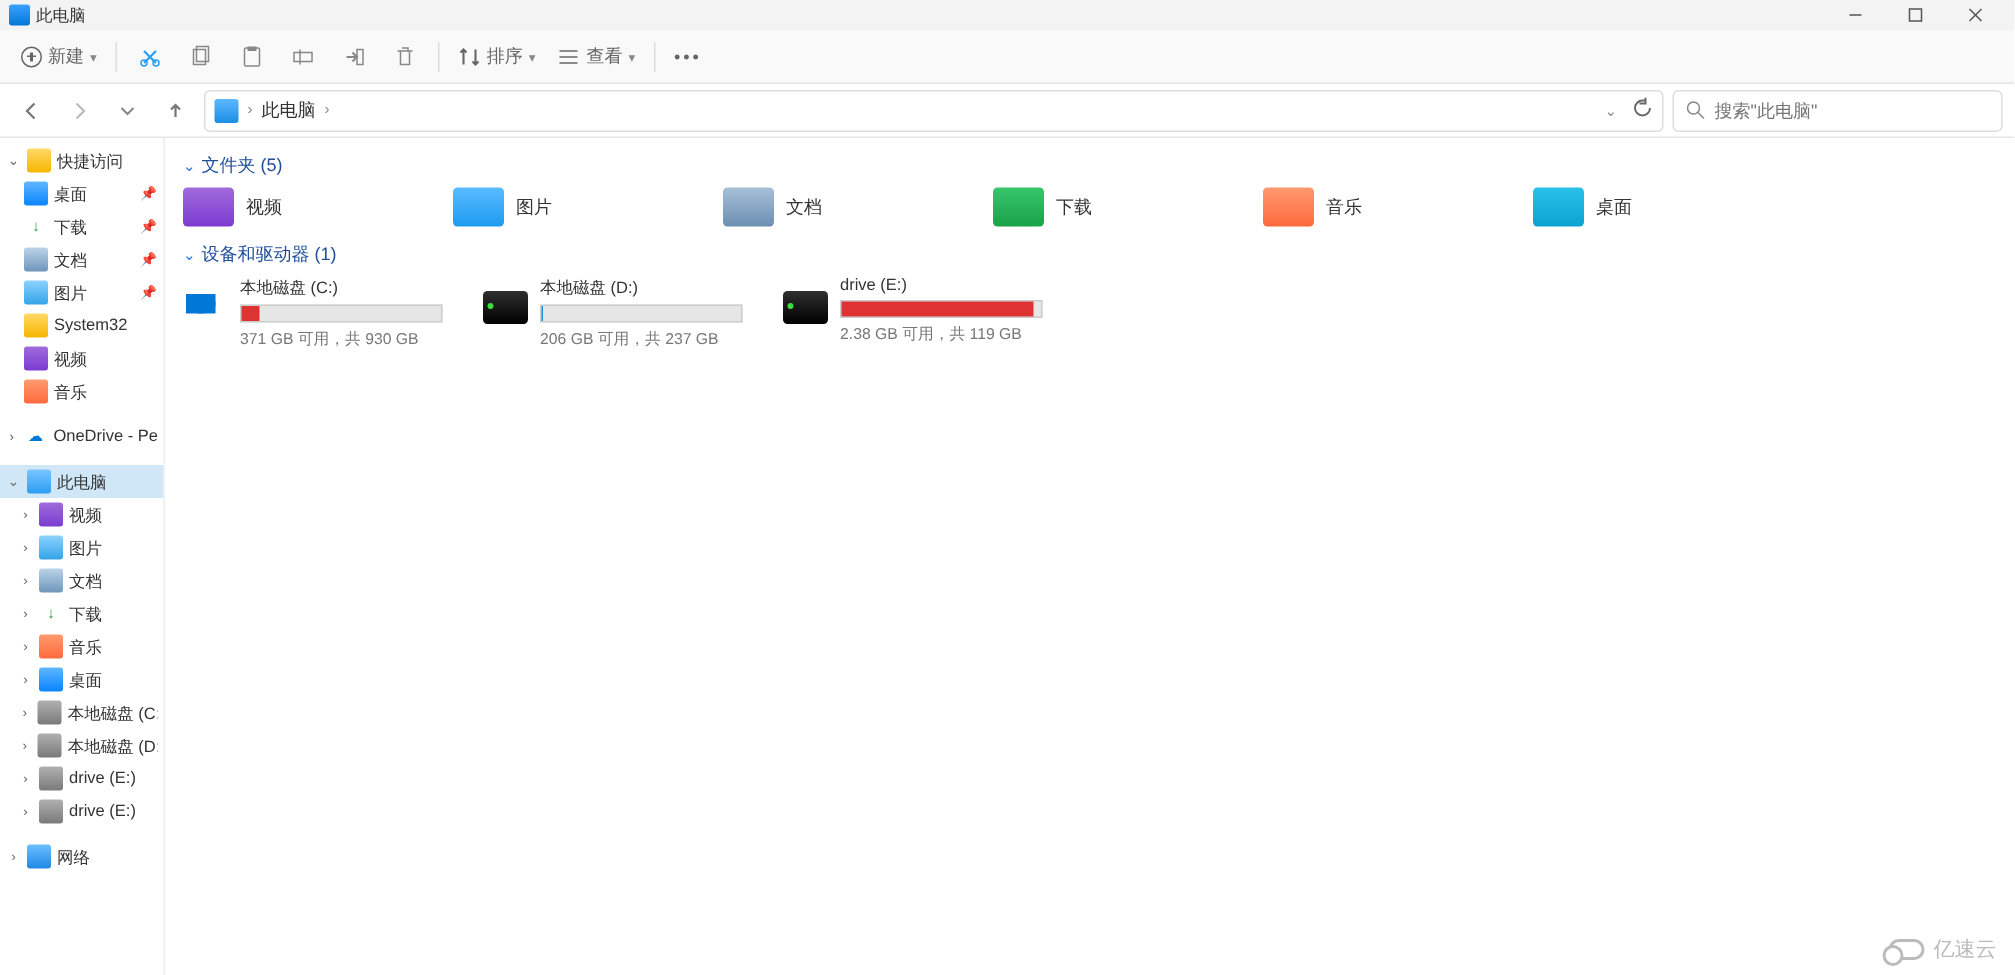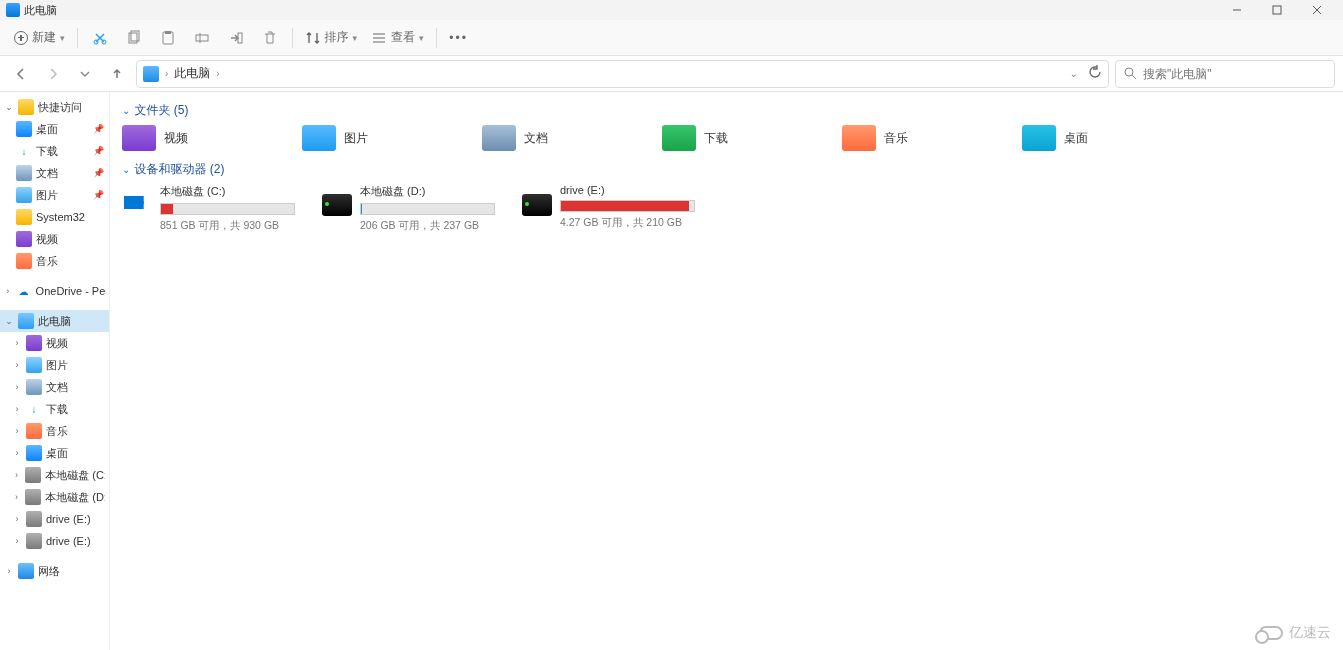--- a/index.html
+++ b/index.html
@@ -379,51 +379,51 @@
     <div class="fname">音乐</div>
         </div>
         <div class="fitem">
           <div class="fico f-dsk"></div>
     <div class="fname">桌面</div>
         </div>
       </div>
 
     <div class="ghead">
       <span class="car">⌄</span>
-      <span class="gtxt">设备和驱动器 (2)</span>
+      <span class="gtxt">设备和驱动器 (1)</span>
     </div>
     <div class="drow" id="drives">
         <div class="drive">
           <div class="dico win"></div>
     <div class="dinfo">
       <div class="dname">本地磁盘 (C:)</div>
       <div class="dbar">
               <div class="dfill red" style="width:9%"></div>
             </div>
-      <div class="dstat">851 GB 可用，共 930 GB</div>
+      <div class="dstat">371 GB 可用，共 930 GB</div>
     </div>
         </div>
         <div class="drive">
           <div class="dico "></div>
     <div class="dinfo">
       <div class="dname">本地磁盘 (D:)</div>
       <div class="dbar">
               <div class="dfill " style="width:1%"></div>
             </div>
       <div class="dstat">206 GB 可用，共 237 GB</div>
     </div>
         </div>
         <div class="drive">
           <div class="dico "></div>
     <div class="dinfo">
       <div class="dname">drive (E:)</div>
       <div class="dbar">
               <div class="dfill red" style="width:96%"></div>
             </div>
-      <div class="dstat">4.27 GB 可用，共 210 GB</div>
+      <div class="dstat">2.38 GB 可用，共 119 GB</div>
     </div>
         </div>
       </div>
   </div>
 </div>
 
 <div class="wm">
   <span class="cloud"></span>
   <span>亿速云</span>
 </div>

